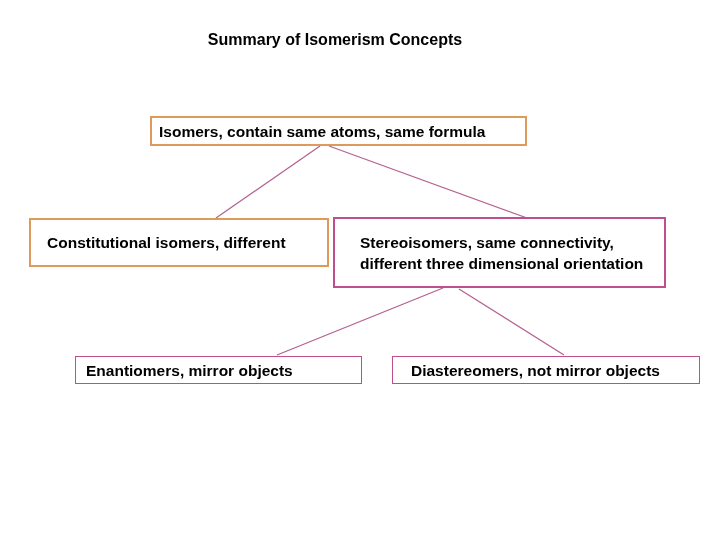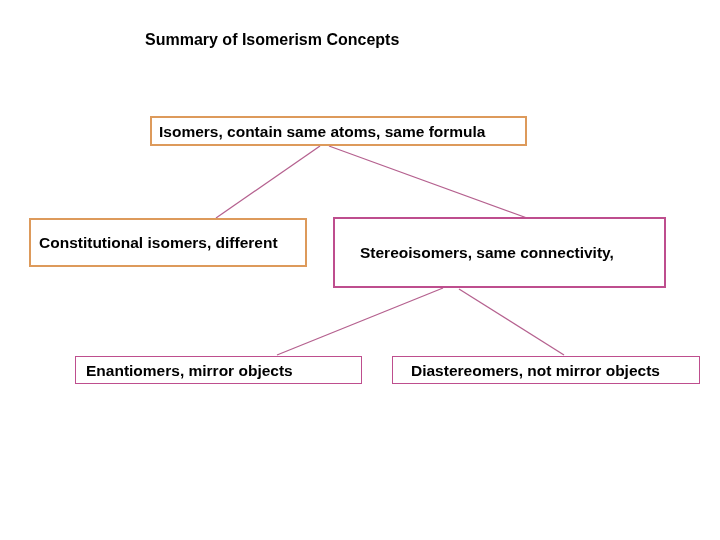--- a/index.html
+++ b/index.html
@@ -10,20 +10,21 @@
     font-family: "Liberation Sans", sans-serif;
     font-weight: bold;
     color: #000000;
     overflow: hidden;
   }
   .slide-title {
     position: absolute;
     left: 145px;
     top: 31px;
     width: 380px;
+    text-align: center;
     font-size: 16px;
     line-height: 18px;
     white-space: nowrap;
   }
   .node {
     position: absolute;
     background: #ffffff;
     font-size: 15.5px;
     line-height: 21px;
     display: flex;
@@ -33,22 +34,22 @@
   .node .line { white-space: nowrap; }
   .border-orange { border: 2px solid #DD9A5B; }
   .border-pink   { border: 2px solid #BE4E8E; }
   .border-pink-thin { border: 1.5px solid #BE4E8E; }
 
   #node-isomers {
     left: 150px; top: 116px; width: 377px; height: 30px;
     padding-left: 7px;
   }
   #node-constitutional {
-    left: 29px; top: 218px; width: 278px; height: 49px;
-    padding-left: 8px;
+    left: 29px; top: 218px; width: 300px; height: 49px;
+    padding-left: 16px;
   }
   #node-stereoisomers {
     left: 333px; top: 217px; width: 333px; height: 71px;
     padding-left: 25px;
   }
   #node-enantiomers {
     left: 75px; top: 356px; width: 287px; height: 28px;
     padding-left: 10px;
   }
   #node-diastereomers {
@@ -77,20 +78,21 @@
 <div id="node-isomers" class="node border-orange">
   <div class="line">Isomers, contain same atoms, same formula</div>
 </div>
 
 <div id="node-constitutional" class="node border-orange">
   <div class="line">Constitutional isomers, different</div>
 </div>
 
 <div id="node-stereoisomers" class="node border-pink">
   <div class="line">Stereoisomers, same connectivity,</div>
+  <div class="line">different three dimensional orientation</div>
 </div>
 
 <div id="node-enantiomers" class="node border-pink-thin">
   <div class="line">Enantiomers, mirror objects</div>
 </div>
 
 <div id="node-diastereomers" class="node border-pink-thin">
   <div class="line">Diastereomers, not mirror objects</div>
 </div>
 

